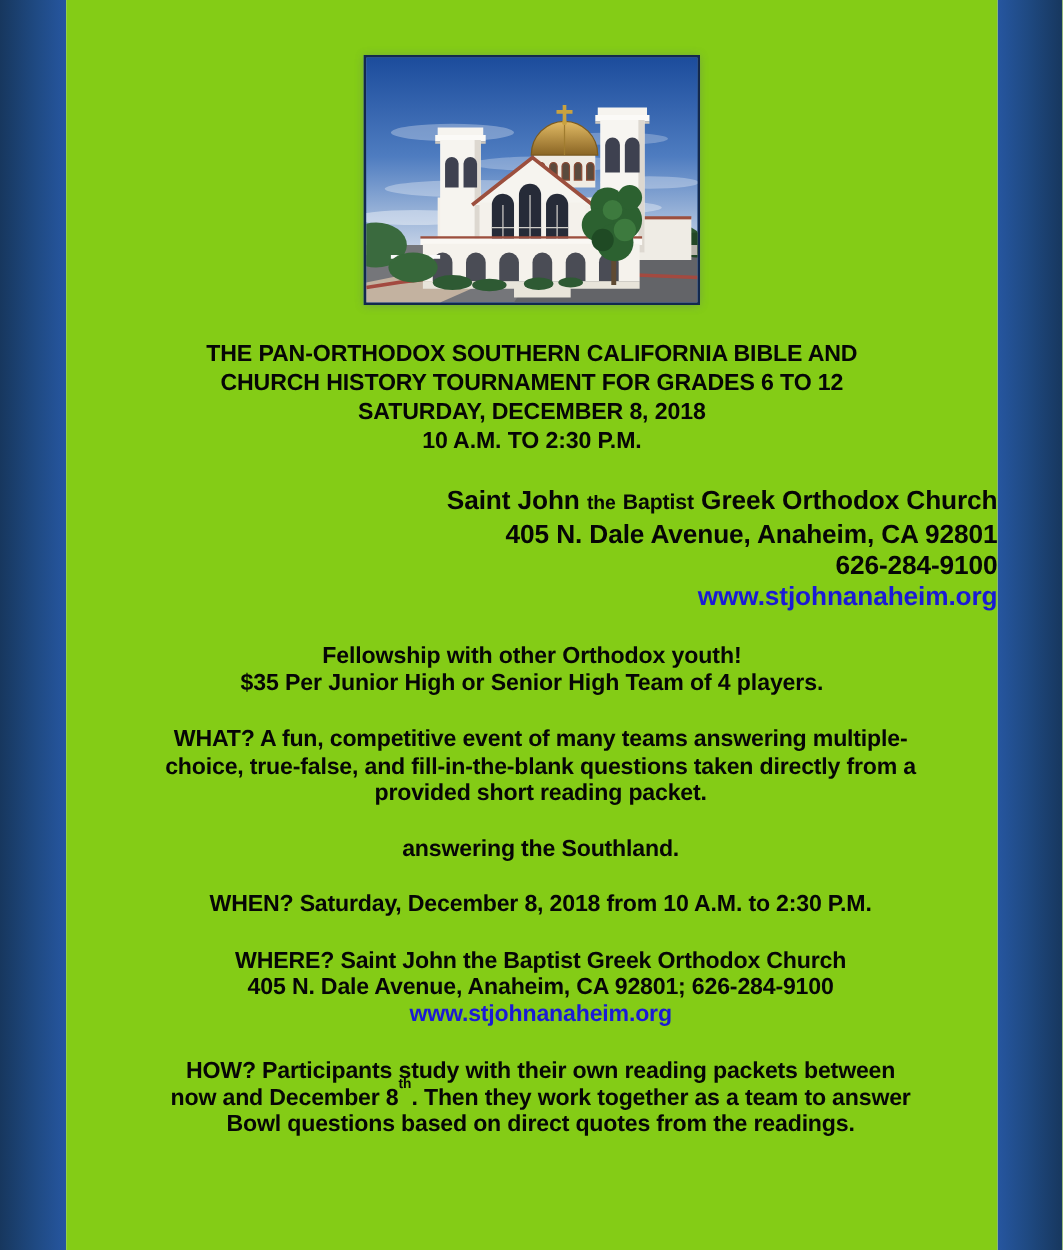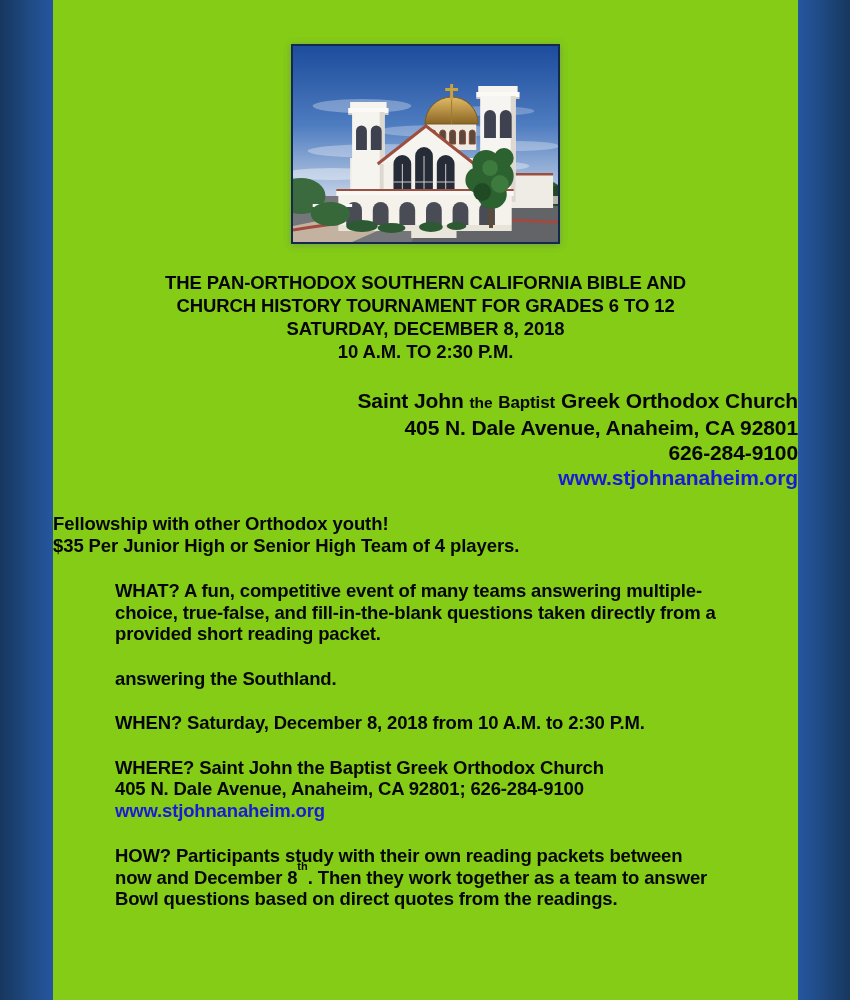--- a/index.html
+++ b/index.html
@@ -18,23 +18,23 @@
     border:2px solid #13294d;box-shadow:0 1px 7px rgba(90,105,130,.45);
     background:#4e7cc0;
   }
   .photo-frame svg{display:block;}
 
   .title-block{margin-top:27px;text-align:center;font-size:18.5px;line-height:23px;letter-spacing:-0.1px;}
   .venue-block{margin-top:25px;text-align:right;font-size:21px;line-height:25px;letter-spacing:-0.1px;}
   .venue-name .sz-small{font-size:15.5px;}
   .venue-name .sz-mid{font-size:17px;}
   .link{color:#1a1ad6;text-decoration:none;cursor:pointer;}
-  .highlights-block{margin-top:23px;font-size:18.5px;line-height:22px;letter-spacing:-0.1px;}
-
-  .para{margin:23px 28px 0 62px;text-align:left;font-size:18.5px;line-height:21.5px;letter-spacing:-0.15px;}
+  .highlights-block{margin-top:23px;text-align:center;font-size:18.5px;line-height:22px;letter-spacing:-0.1px;}
+
+  .para{margin:23px 28px 0 42px;text-align:center;font-size:18.5px;line-height:21.5px;letter-spacing:-0.15px;}
   .para.how{margin-top:24px;}
   sup.ord{font-size:11px;line-height:0;position:relative;top:-6px;letter-spacing:0;}
 </style>
 </head>
 <body>
 
 <div class="side-border left"></div>
 <div class="side-border right"></div>
 
 <div class="content">

